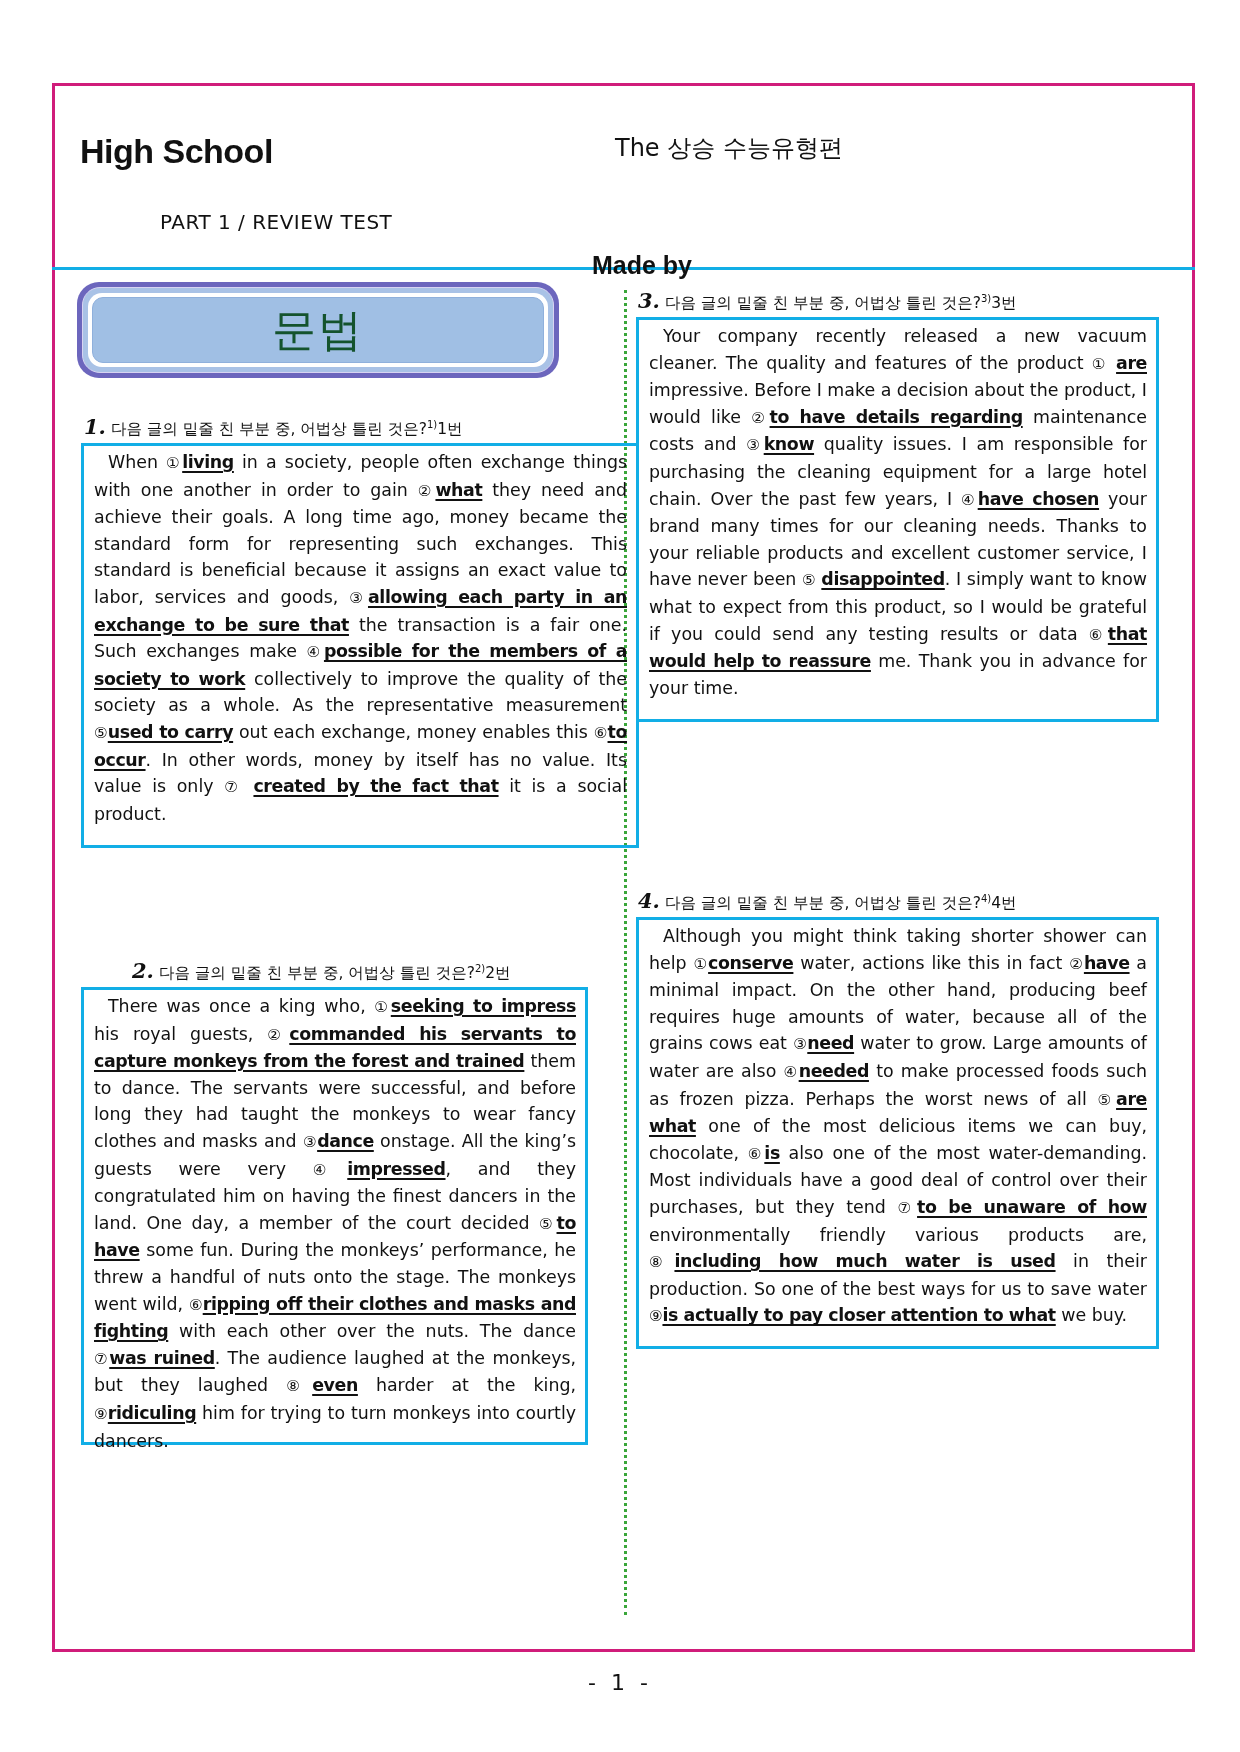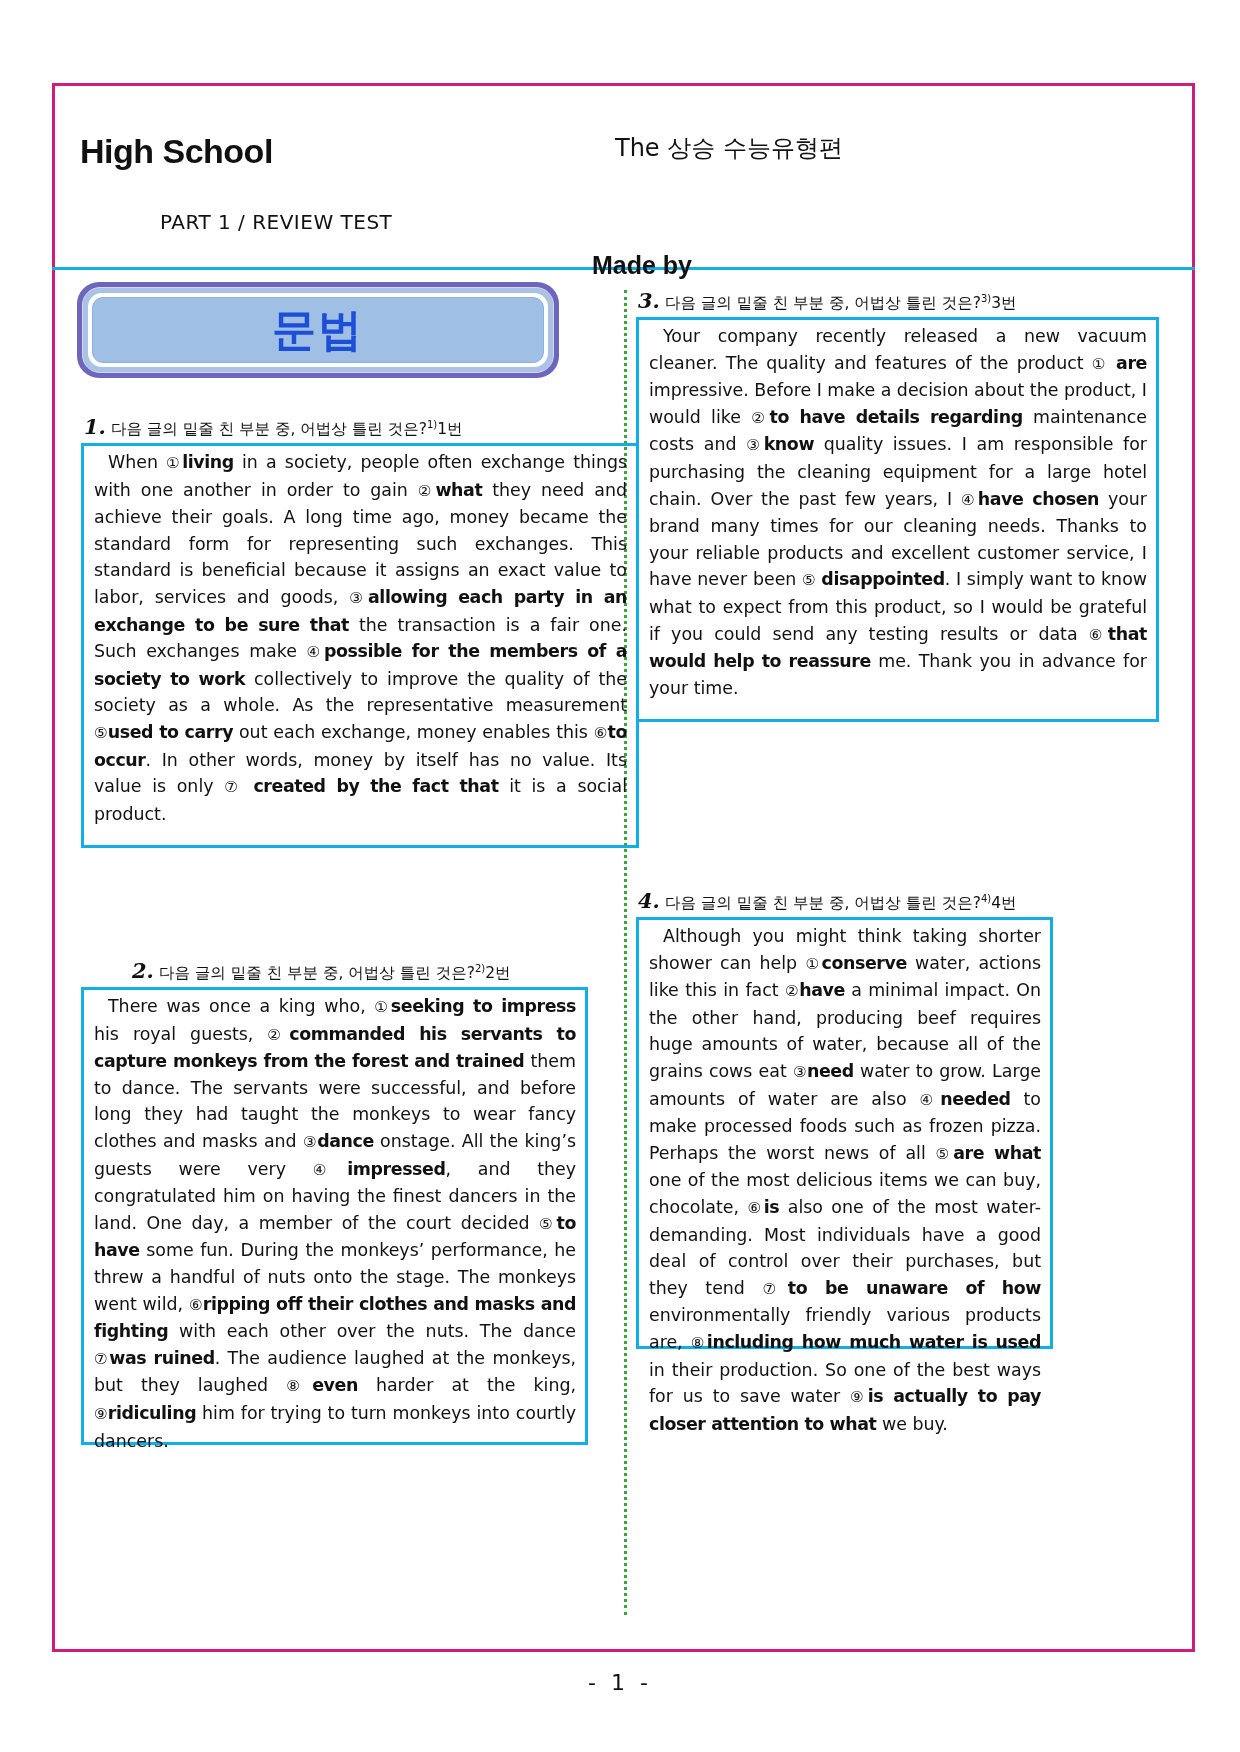--- a/index.html
+++ b/index.html
@@ -19,31 +19,31 @@
 
   .banner { position: absolute; left: 77px; top: 282px; width: 482px; height: 96px;
             border-radius: 22px; background: #6c66bd; box-sizing: border-box; padding: 5px; }
   .banner .b2 { width: 100%; height: 100%; border-radius: 18px; background: #a9c2e6;
                 box-sizing: border-box; padding: 5px; border: 1px solid #d8d4f2; }
   .banner .b3 { width: 100%; height: 100%; border-radius: 14px; background: #ffffff;
                 box-sizing: border-box; padding: 4px; }
   .banner .b4 { width: 100%; height: 100%; border-radius: 11px; background: #a0bfe4;
                 border: 1px solid #8fb0dc; box-sizing: border-box; display: flex;
                 align-items: center; justify-content: center; }
-  .banner .title { font-size: 44px; font-weight: bold; color: #1d4ed8; letter-spacing: 2px; }
+  .banner .title { font-size: 44px; font-weight: normal; color: #14532d; letter-spacing: 2px; }
 
   .q-title { position: absolute; font-size: 15.5px; white-space: nowrap; }
   .q-title .num { font-family: "DejaVu Serif", serif; font-style: italic; font-weight: bold; font-size: 21px; }
   .q-title sup { font-size: 10px; }
 
   .qbox { position: absolute; border: 3px solid #12aee6; box-sizing: border-box;
           padding: 3px 9px 6px 10px; font-family: "DejaVu Sans", sans-serif;
           font-size: 17.4px; line-height: 26.6px; text-align: justify; text-align-last: left; }
   .qbox p { margin: 0; text-indent: 14px; }
-  .u { font-weight: bold; text-decoration-thickness: 1.5px; text-underline-offset: 3px; letter-spacing: -0.4px; }
+  .u { font-weight: bold; text-decoration: underline; text-decoration-thickness: 1.5px; text-underline-offset: 3px; letter-spacing: -0.4px; }
   .c { font-size: 15px; }
 
   .page-num { position: absolute; left: 0; width: 1240px; top: 1670px; text-align: center;
               font-size: 22px; letter-spacing: 4px; }
 </style>
 </head>
 <body>
 
 <div class="frame"></div>
 <div class="header-line"></div>
@@ -86,17 +86,17 @@
   <span>다음 글의 밑줄 친 부분 중, 어법상 틀린 것은?</span><sup>3)</sup><span>3번</span>
 </div>
 <div class="qbox" style="left:636px; top:317px; width:523px; height:405px;">
   <p class="passage"><span>Your company recently released a new vacuum cleaner. The quality and features of the product </span><span class="c">①</span><span> </span><span class="u">are</span><span> impressive. Before I make a decision about the product, I would like </span><span class="c">②</span><span class="u">to have details regarding</span><span> maintenance costs and </span><span class="c">③</span><span class="u">know</span><span> quality issues. I am responsible for purchasing the cleaning equipment for a large hotel chain. Over the past few years, I </span><span class="c">④</span><span class="u">have chosen</span><span> your brand many times for our cleaning needs. Thanks to your reliable products and excellent customer service, I have never been </span><span class="c">⑤</span><span> </span><span class="u">disappointed</span><span>. I simply want to know what to expect from this product, so I would be grateful if you could send any testing results or data </span><span class="c">⑥</span><span class="u">that would help to reassure</span><span> me. Thank you in advance for your time.</span></p>
 </div>
 
 <div class="q-title" style="left:638px; top:888px;">
   <span class="num">4.</span>
   <span>다음 글의 밑줄 친 부분 중, 어법상 틀린 것은?</span><sup>4)</sup><span>4번</span>
 </div>
-<div class="qbox" style="left:636px; top:917px; width:417px; height:432px;">
+<div class="qbox" style="left:636px; top:917px; width:523px; height:432px;">
   <p class="passage"><span>Although you might think taking shorter shower can help </span><span class="c">①</span><span class="u">conserve</span><span> water, actions like this in fact </span><span class="c">②</span><span class="u">have</span><span> a minimal impact. On the other hand, producing beef requires huge amounts of water, because all of the grains cows eat </span><span class="c">③</span><span class="u">need</span><span> water to grow. Large amounts of water are also </span><span class="c">④</span><span class="u">needed</span><span> to make processed foods such as frozen pizza. Perhaps the worst news of all </span><span class="c">⑤</span><span class="u">are what</span><span> one of the most delicious items we can buy, chocolate, </span><span class="c">⑥</span><span class="u">is</span><span> also one of the most water-demanding. Most individuals have a good deal of control over their purchases, but they tend </span><span class="c">⑦</span><span class="u">to be unaware of how</span><span> environmentally friendly various products are, </span><span class="c">⑧</span><span class="u">including how much water is used</span><span> in their production. So one of the best ways for us to save water </span><span class="c">⑨</span><span class="u">is actually to pay closer attention to what</span><span> we buy.</span></p>
 </div>
 
 <div class="page-num">- 1 -</div>
 
 </body></html>

